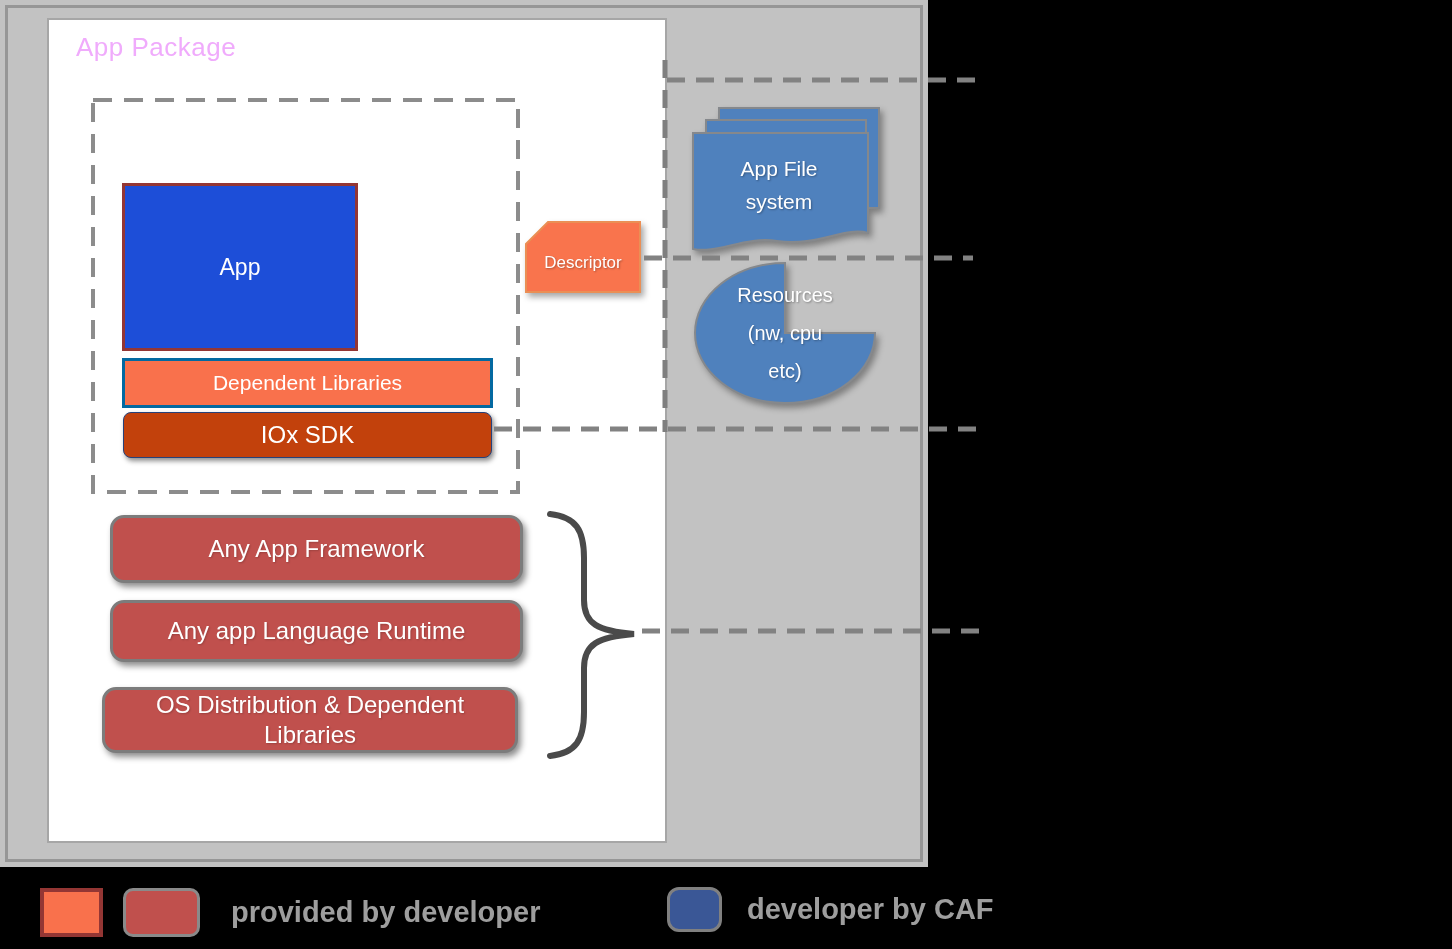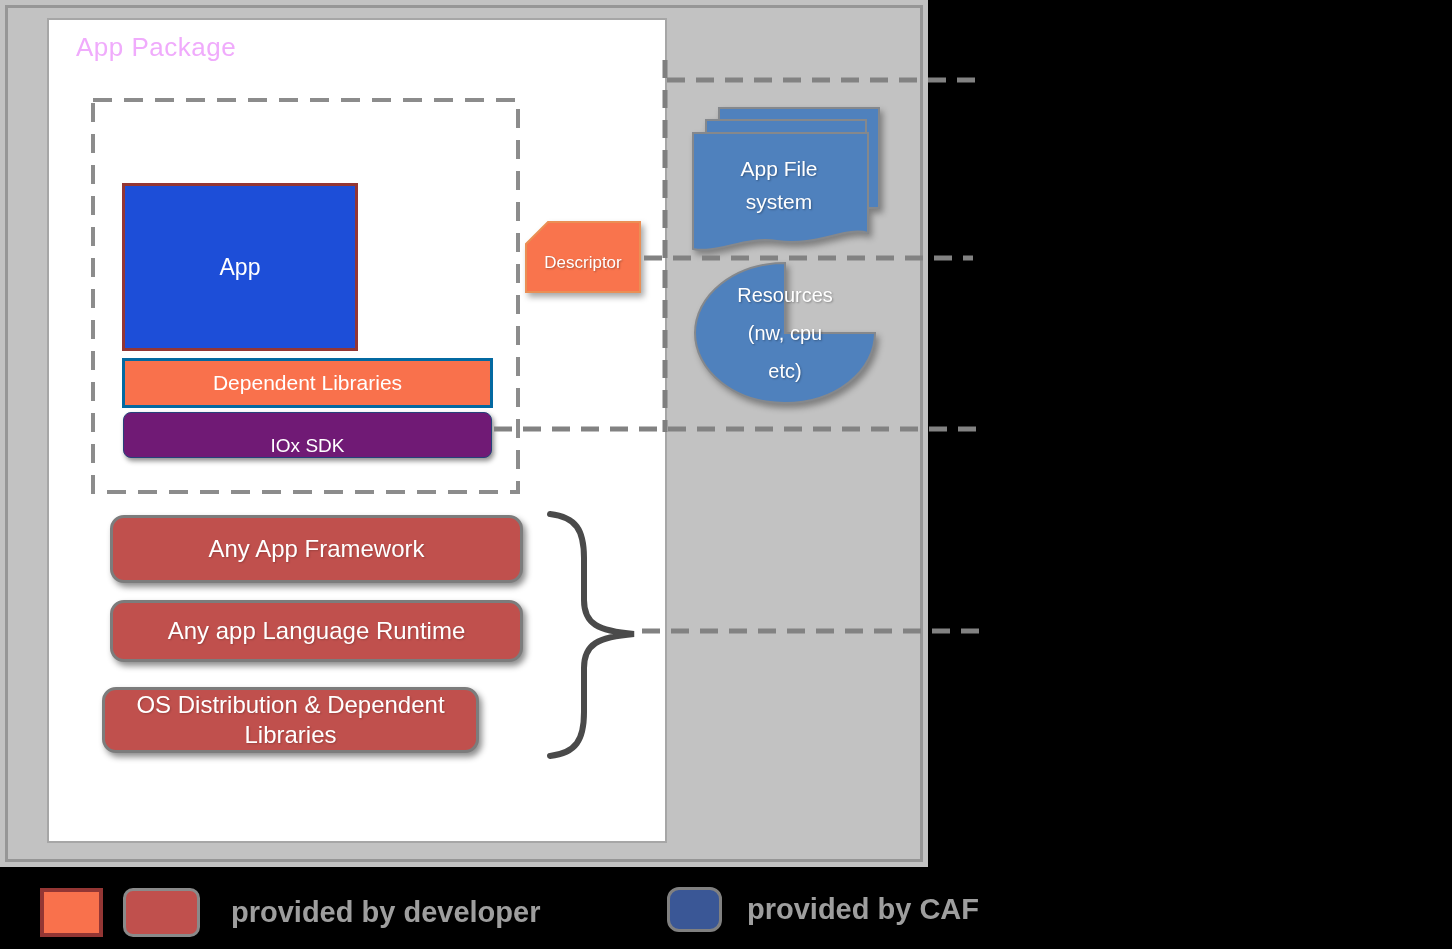--- a/index.html
+++ b/index.html
@@ -30,32 +30,32 @@
   .app-box {
     left:122px; top:183px; width:236px; height:168px;
     background:#1d4ed8; border:3px solid #943634; font-size:23px;
   }
   .deplib-box {
     left:122px; top:358px; width:371px; height:50px;
     background:#F9714C; border:3px solid #0369a1; font-size:21px;
   }
   .iox-box {
     left:123px; top:412px; width:369px; height:46px;
-    background:#701a75; border:1px solid #26417A; border-radius:8px;
-    font-size:19px; box-shadow:2px 3px 5px rgba(0,0,0,0.45);align-items:flex-end;
+    background:#c2410c; border:1px solid #26417A; border-radius:8px;
+    font-size:24px; box-shadow:2px 3px 5px rgba(0,0,0,0.45);
   }
   .red-box {
     background:#C0504D; border:3px solid #7C7C7C; border-radius:14px;
     box-shadow:3px 4px 6px rgba(0,0,0,0.45); font-size:24px; line-height:1.25;
     text-shadow:1px 1px 2px rgba(0,0,0,0.2);
     margin-left:7px;
   }
   .red-1 { left:103px; top:515px; width:413px; height:68px; }
   .red-2 { left:103px; top:600px; width:413px; height:62px; }
-  .red-3 { left:95px;  top:687px; width:377px; height:66px; padding:0 28px; }
+  .red-3 { left:95px;  top:687px; width:416px; height:66px; padding:0 28px; }
   
   .overlay { position:absolute; left:0; top:0; width:1452px; height:949px; pointer-events:none; }
   .shape-shadow { filter:drop-shadow(3px 4px 3px rgba(0,0,0,0.35)); }
   
   .shape-label { position:absolute; color:#fff; text-align:center;
                  text-shadow:1px 1px 2px rgba(0,0,0,0.3); }
   .descriptor-label { left:526px; top:253px; width:114px; font-size:17px; }
   .filesys-label { left:693px; top:152px; width:172px; font-size:21px; line-height:33px; }
   .resources-label { left:695px; top:276px; width:180px; font-size:20px; line-height:38px; }
   
@@ -135,15 +135,15 @@
   <div class="shape-label resources-label">
     <span style="display:block">Resources</span>
     <span style="display:block">(nw, cpu</span>
     <span style="display:block">etc)</span>
   </div>
 
   <div class="legend-swatch swatch-orange"></div>
   <div class="legend-swatch swatch-red"></div>
   <div class="legend-label label-dev">provided by developer</div>
   <div class="legend-swatch swatch-blue"></div>
-  <div class="legend-label label-caf">provided by CAF</div>
+  <div class="legend-label label-caf">developer by CAF</div>
 
 </div>
 
 </body></html>

